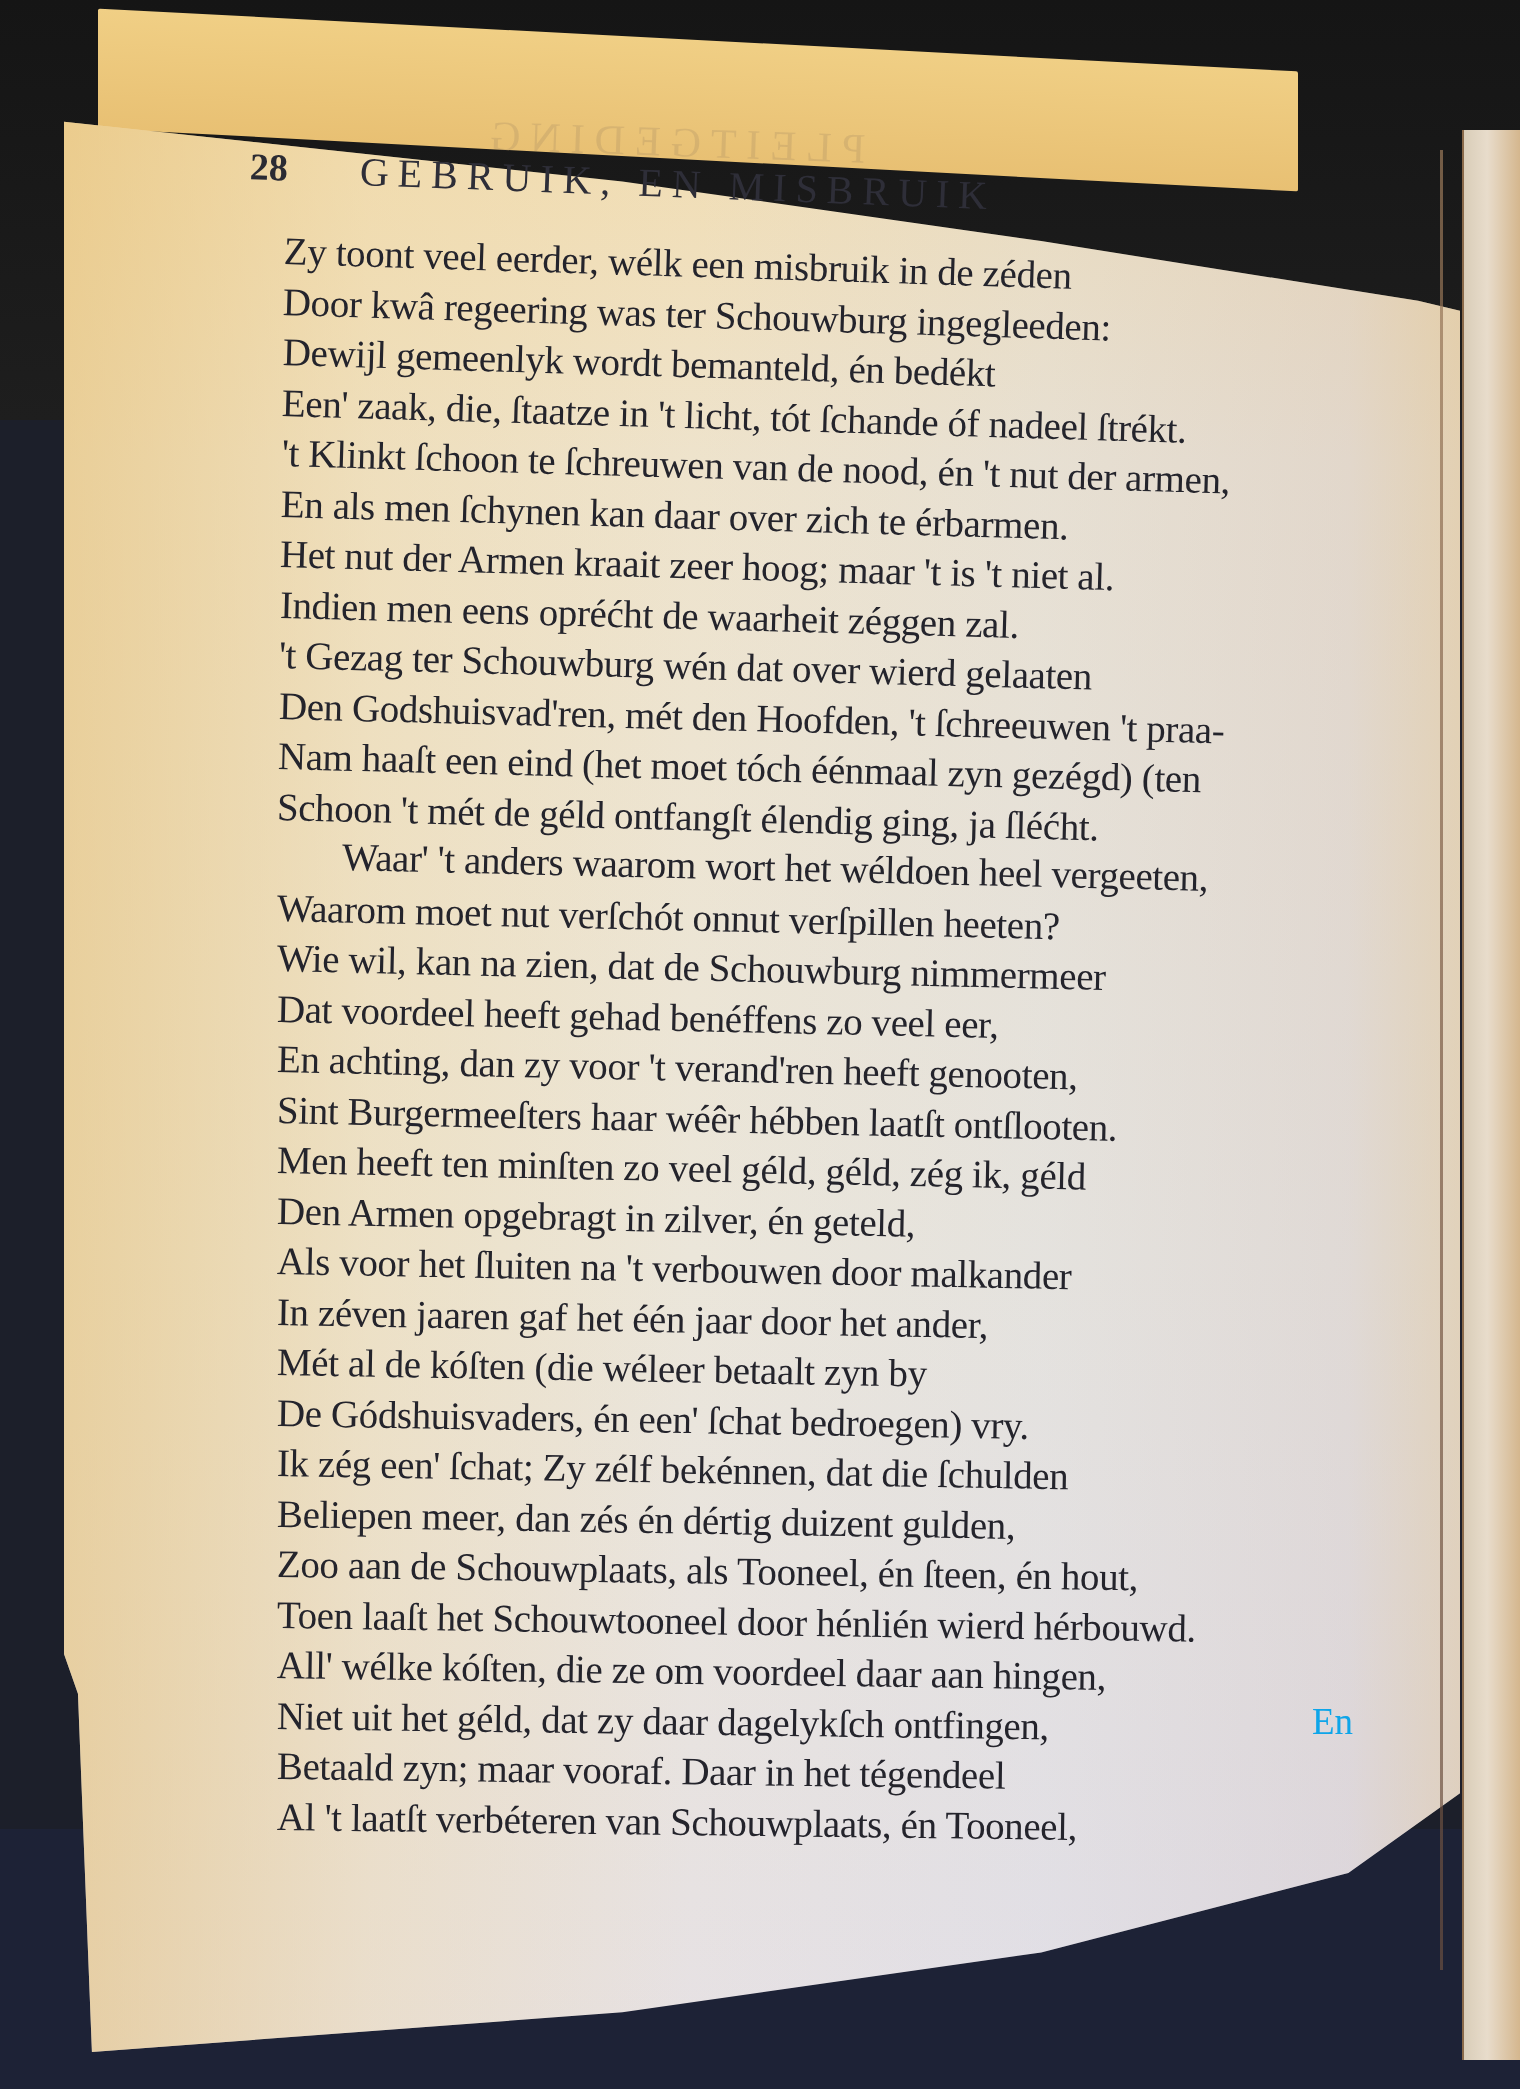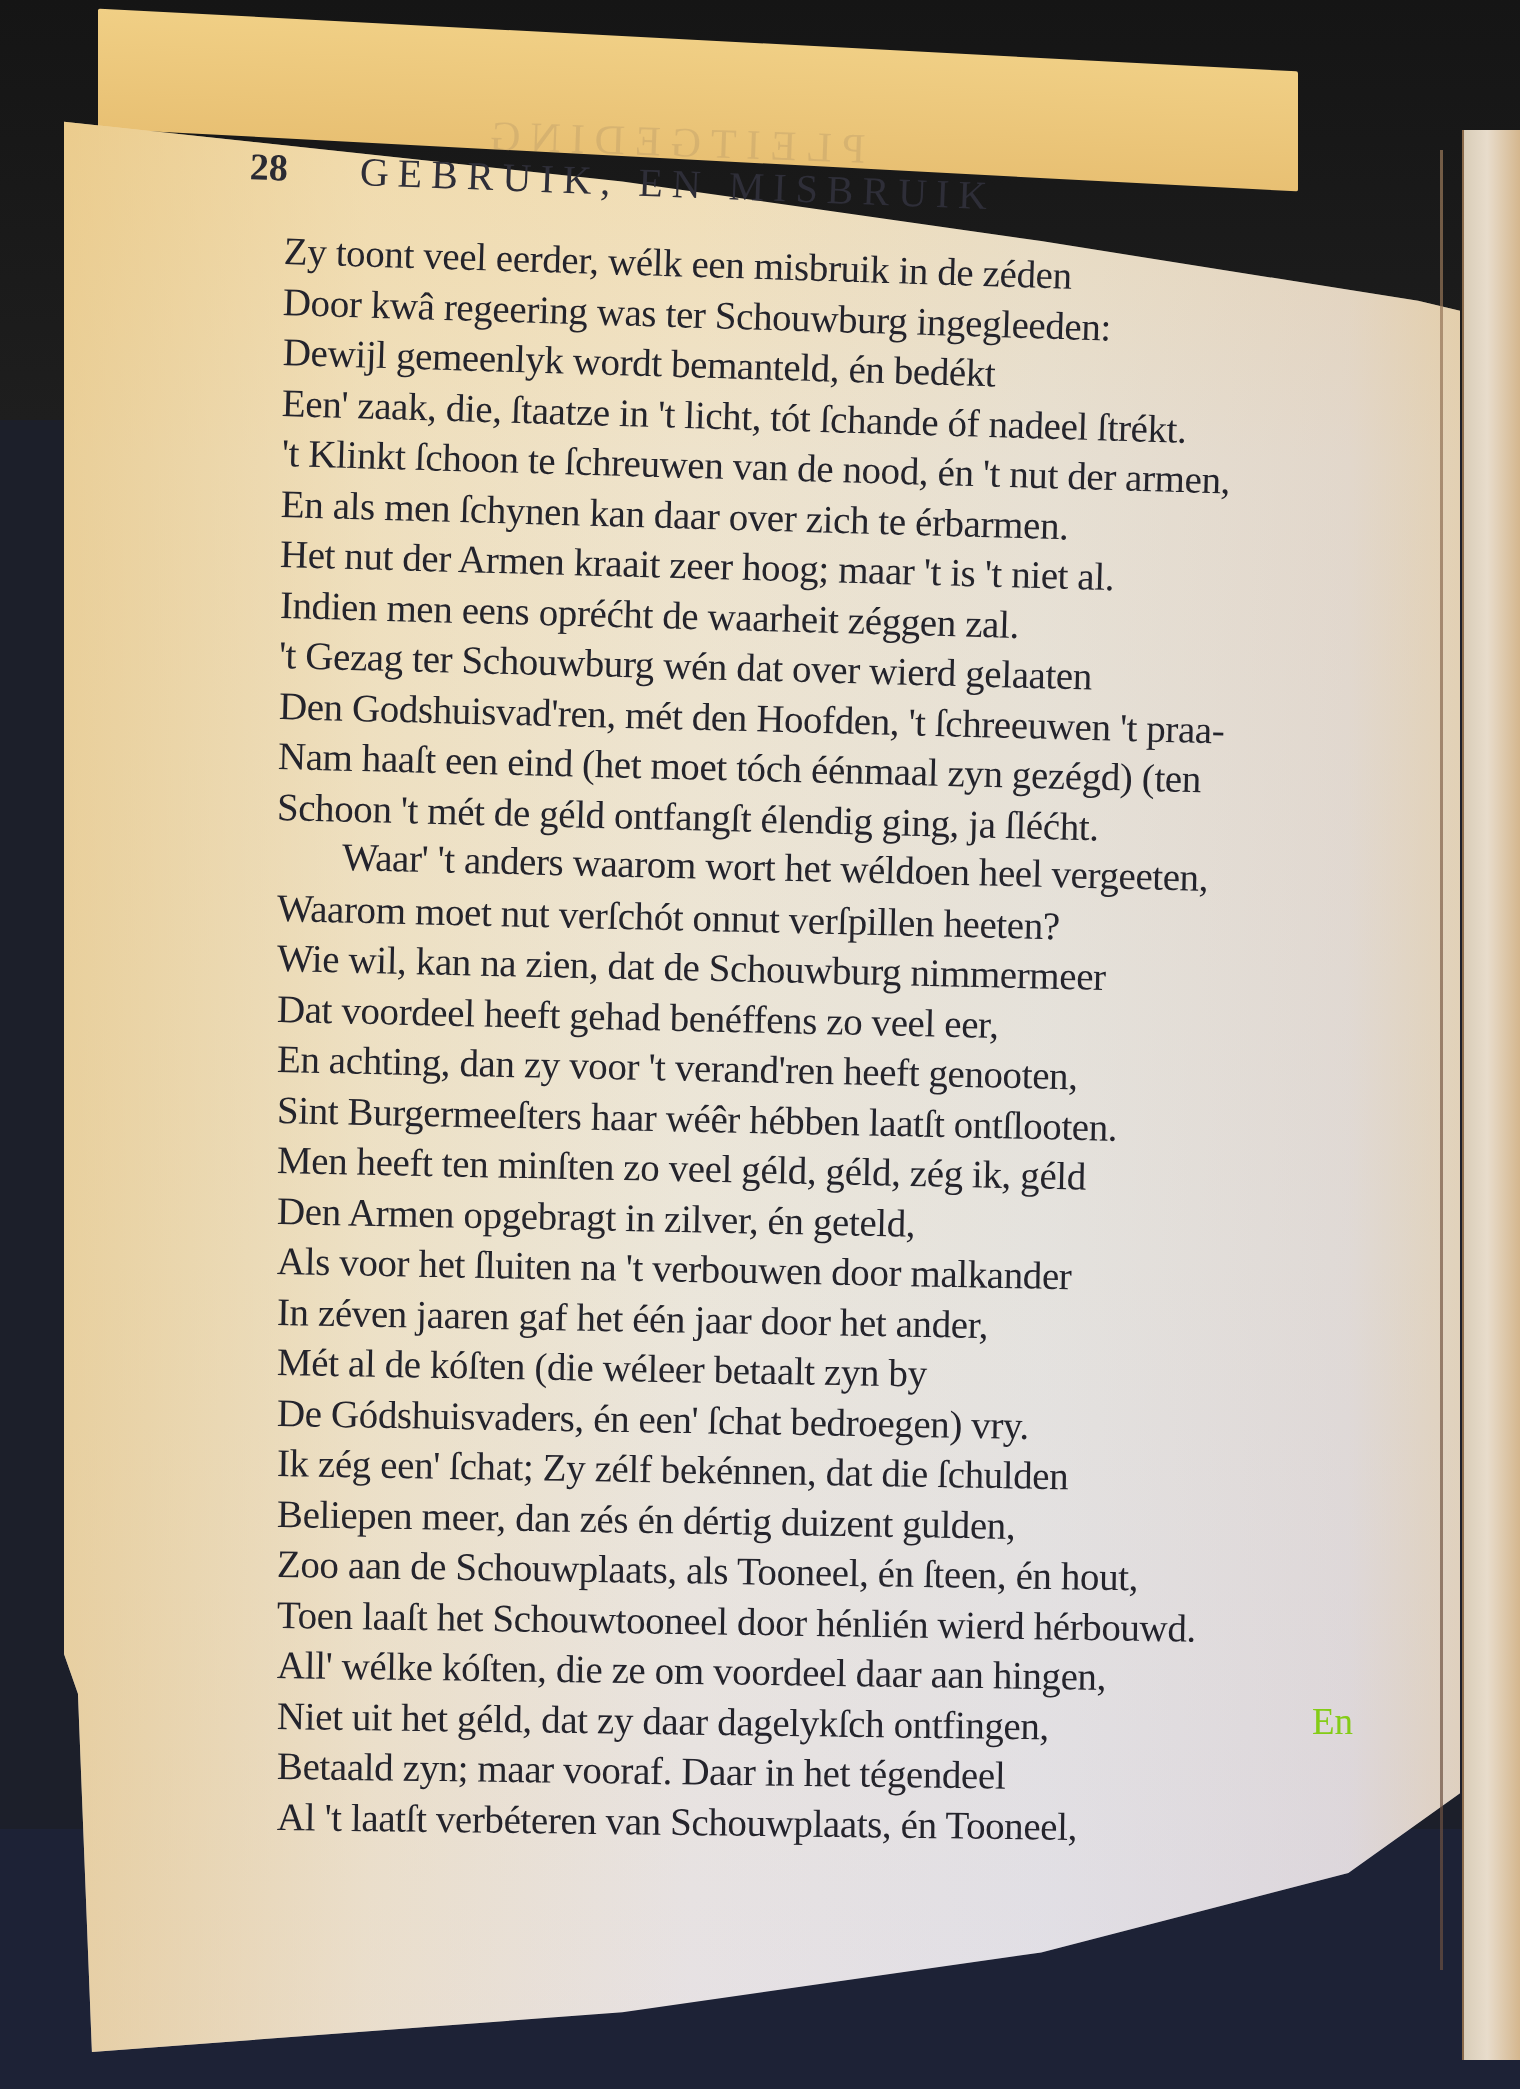--- a/index.html
+++ b/index.html
@@ -56,21 +56,21 @@
     transform: rotate(2.2deg); transform-origin: left center;
     white-space: nowrap;
   }
   .line {
     position: absolute; white-space: nowrap;
     font-size: 39px; letter-spacing: -0.4px; color: #24242c;
     transform-origin: left center;
   }
   .catchword {
     position: absolute; left: 1312px; top: 1700px;
-    font-size: 37px; color: #84cc16;
+    font-size: 37px; color: #0ea5e9;
   }
   .ghost {
     position: absolute; left: 480px; top: 118px;
     font-size: 42px; letter-spacing: 10px; color: rgba(90,80,80,0.13);
     transform: scaleX(-1) rotate(-2deg); white-space: nowrap;
   }
 </style>
 </head>
 <body>
 

